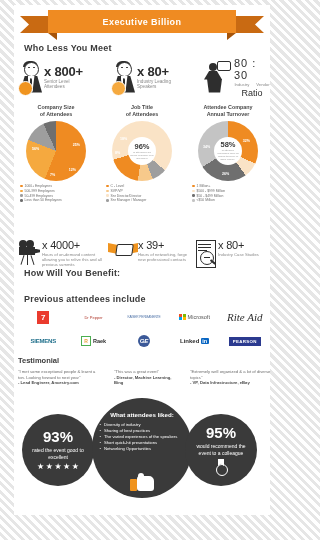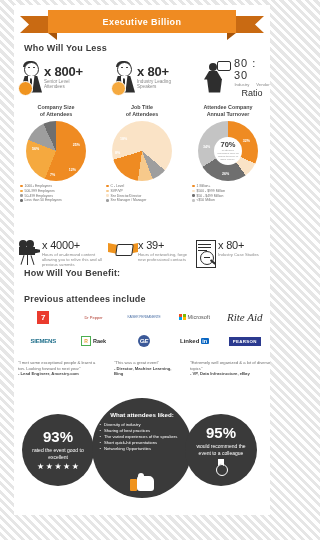--- a/index.html
+++ b/index.html
@@ -168,21 +168,21 @@
   <div class="ribbon-wrap">
     <div class="rib-tail l"></div>
     <div class="rib-tail r"></div>
     <div class="rib-fold l"></div>
     <div class="rib-fold r"></div>
     <div class="rib-main">
       <span>Executive Billion</span>
     </div>
   </div>
 
-  <div class="sec-title" style="top:43px;">Who Will You Less</div>
+  <div class="sec-title" style="top:43px;">Who Less You Meet</div>
 
   <div class="meet">
     <div class="meet-item" style="left:0px;">
       <div class="av">
         <div class="hair"></div>
           <div class="head"></div>
         <div class="eye" style="left:10px;"></div>
           <div class="eye" style="left:15px;"></div>
         <div class="body"></div>
           <div class="shirt"></div>
@@ -266,20 +266,24 @@
           </div>
       </div>
     </div>
 
     <div class="dcol" style="left:86px;">
       <div class="dtitle" style="white-space:pre-line">Job Title
 of Attendees</div>
       <div class="dchart" style="border-radius:50%;background:conic-gradient(#fae3c6 0deg 130deg,#9e9e9e 130deg 159deg,#f7c98b 159deg 188deg,#ef8b22 188deg 253deg,#fae3c6 253deg 360deg);">
         <div class="dlabel" style="left:8px;top:16px;">18%</div>
         <div class="dlabel" style="left:3px;top:30px;color:#fff;">8%</div>
+        <div class="dhole">
+          <div class="pc">96%</div>
+          <div class="cap">of attendees are Senior Manager level and above</div>
+        </div>
       </div>
       <div class="legend">
         <div class="lrow">
             <span class="ldot" style="background:#ef8b22"></span>
             <span class="ltext">C - Level</span>
           </div>
         <div class="lrow">
             <span class="ldot" style="background:#f7c98b"></span>
             <span class="ltext">SVP/VP</span>
           </div>
@@ -295,21 +299,21 @@
     </div>
 
     <div class="dcol" style="left:172px;">
       <div class="dtitle" style="white-space:pre-line">Attendee Company
 Annual Turnover</div>
       <div class="dchart" style="border-radius:50%;background:conic-gradient(#ef8b22 0deg 115deg,#fae3c6 115deg 144deg,#6f6f6f 144deg 238deg,#c4c4c4 238deg 360deg);">
         <div class="dlabel" style="right:8px;top:18px;">32%</div>
         <div class="dlabel" style="left:24px;bottom:5px;">26%</div>
         <div class="dlabel" style="left:5px;top:24px;">34%</div>
         <div class="dhole">
-          <div class="pc">70%</div>
+          <div class="pc">58%</div>
           <div class="cap">of attendee companies have an annual turnover of $500 Million+</div>
         </div>
       </div>
       <div class="legend">
         <div class="lrow">
             <span class="ldot" style="background:#ef8b22"></span>
             <span class="ltext">1 Billion+</span>
           </div>
         <div class="lrow">
             <span class="ldot" style="background:#fae3c6"></span>
@@ -421,20 +425,21 @@
           <span class="bx">in</span>
         </div>
       </div>
       <div class="lcell">
         <div class="lg-pe">PEARSON</div>
       </div>
     </div>
   </div>
 
   <div class="testi">
+    <div class="tt">Testimonial</div>
     <div class="tgrid">
       <div class="tcell" style="left:0;width:78px;">
         <div>"I met some exceptional people &amp; learnt a ton. Looking forward to next year"</div>
         <div><b>- Lead Engineer, Ancestry.com</b></div>
       </div>
       <div class="tcell" style="left:96px;width:66px;">
         <div>"This was a great event"</div>
         <div><b>- Director, Machine Learning, Bing</b></div>
       </div>
       <div class="tcell" style="left:172px;width:84px;">

